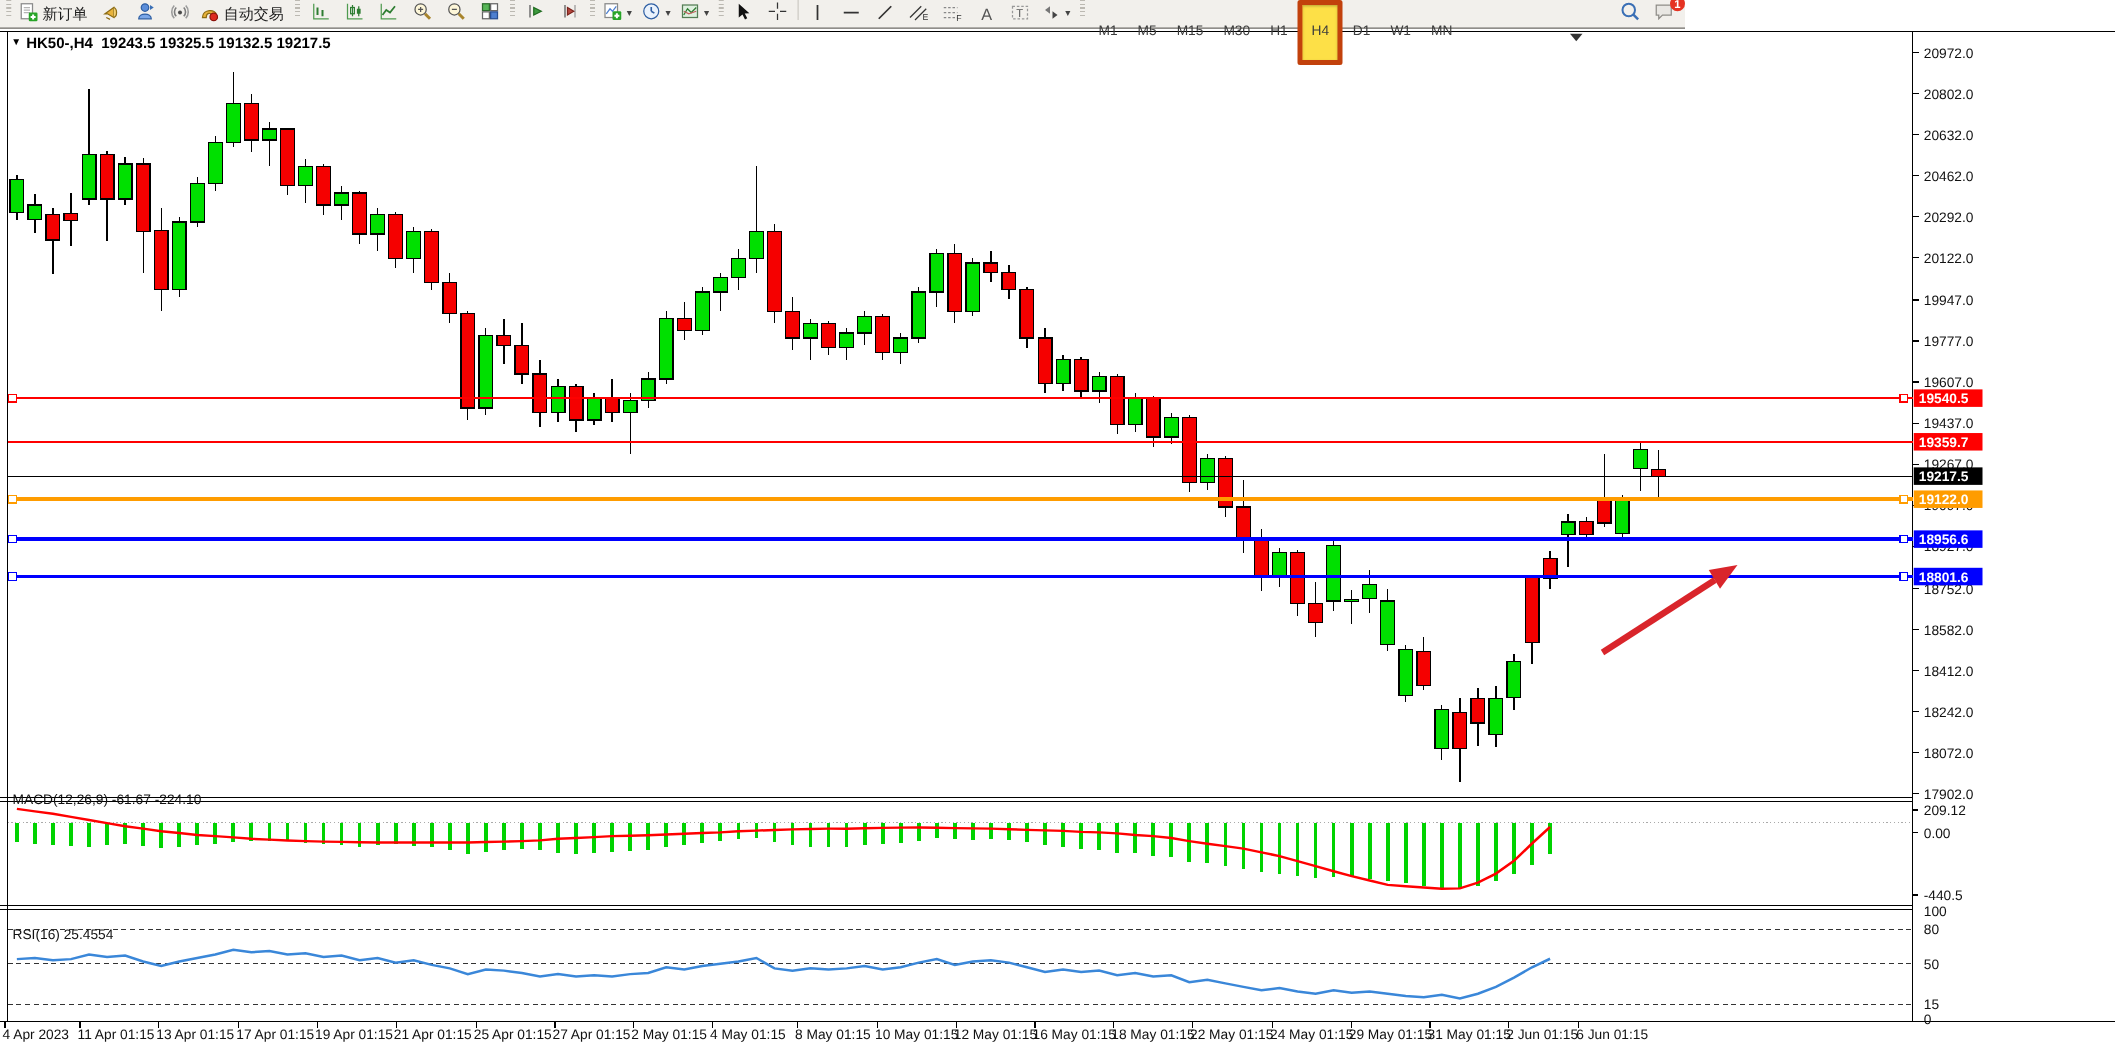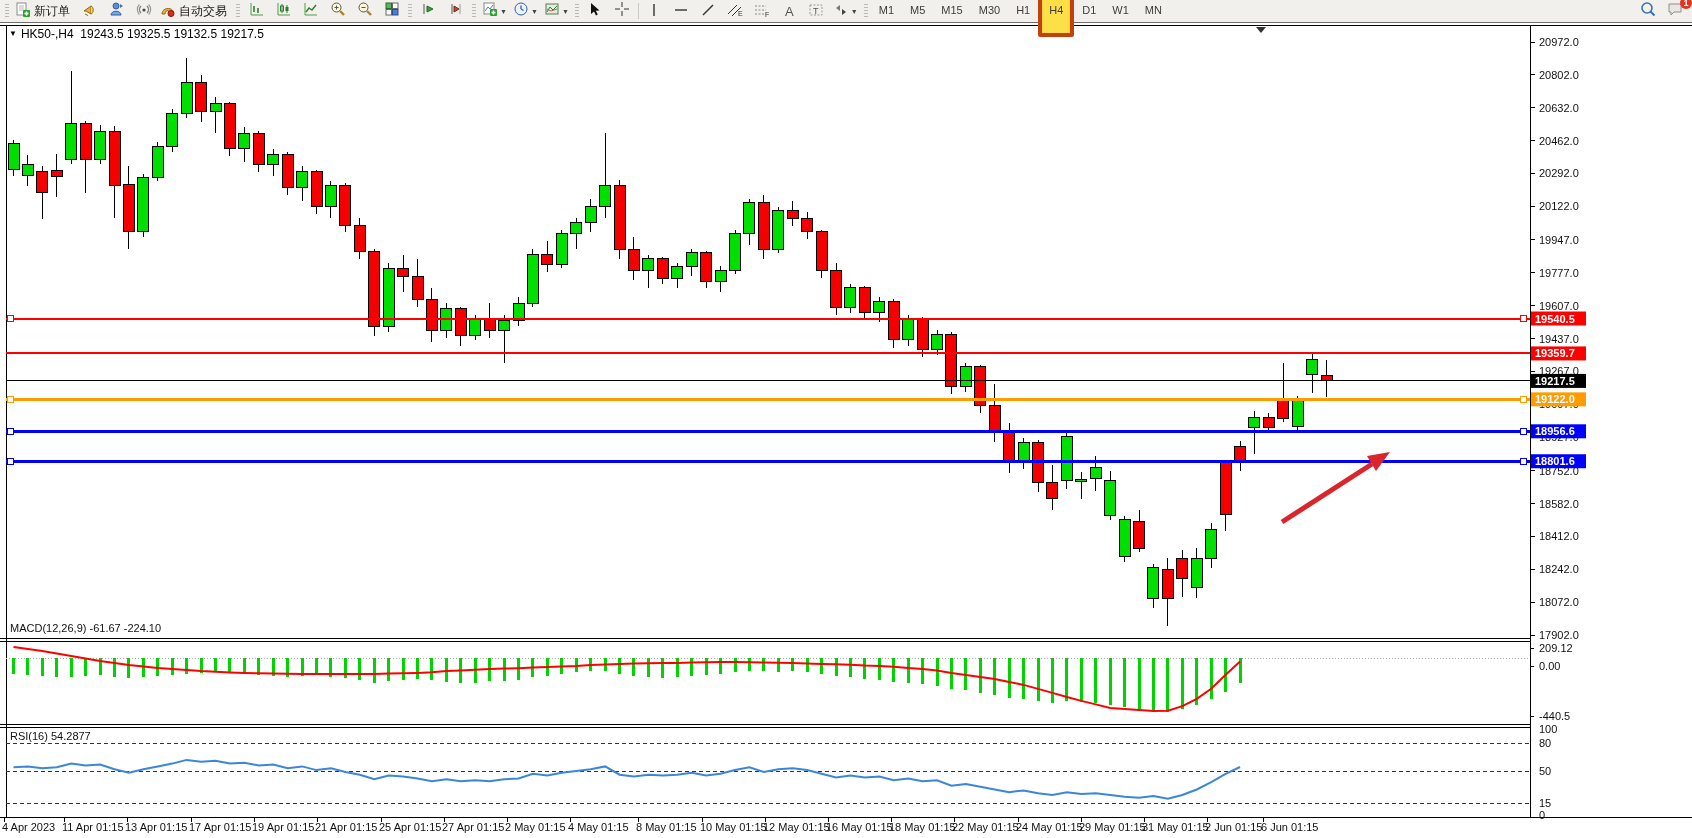--- a/index.html
+++ b/index.html
@@ -1,43 +1,43 @@
 <!DOCTYPE html>
 <html><head>
 <meta charset="utf-8">
 <style>
   html,body{margin:0;padding:0;}
   body{width:1692px;height:838px;overflow:hidden;background:#fff;
        font-family:"Liberation Sans",sans-serif;-webkit-font-smoothing:none;}
   
-  .toolbar{position:absolute;left:0;top:0;width:1692px;height:23px;background:#f2f0ec;
-           border-bottom:1px solid #6f6d68;display:flex;align-items:center;box-sizing:border-box;
+  .toolbar{position:absolute;left:0;top:0;width:1348px;height:23px;background:#f2f0ec;
+           border-bottom:1px solid #6f6d68;display:flex;align-items:flex-start;box-sizing:border-box;
            padding-left:2px;z-index:5;}
   .tb-btn{height:20px;min-width:21px;display:flex;align-items:center;justify-content:center;
           padding:0 2px;border:1px solid transparent;border-radius:2px;cursor:default;}
   .tb-btn.textbtn{padding:0 5px 0 2px;gap:3px;font-size:12px;color:#1a1a1a;}
   .tb-btn .glyph{font-size:12px;color:#333;line-height:1;}
   .tb-caret{font-size:7px;color:#444;margin-left:2px;}
   .tb-grip{width:4px;height:15px;margin:0 3px;
            background:repeating-linear-gradient(to bottom,#bcb9b2 0 1px,transparent 1px 3px);}
   .tb-sep{width:1px;height:16px;background:#cdcac3;margin:0 2px;}
   .tf-group{display:flex;align-items:center;}
   .tf-btn{font-size:11px;color:#3c3c3c;padding:14px 7px;height:16px;line-height:14px;
           border:1px solid transparent;border-radius:2px;}
   .tf-btn.active{border:4px solid #c2410c;background:#fde047;box-shadow:inset 0 1px 2px rgba(0,0,0,.25);}
   .tb-right{margin-left:auto;display:flex;align-items:center;margin-right:4px;}
   .badge{position:absolute;top:-4px;right:-5px;background:#e53222;color:#fff;font-size:9px;
          font-weight:bold;border-radius:7px;min-width:12px;height:12px;line-height:12px;text-align:center;}
   .chatwrap{position:relative;}
   
   .chart-area{position:absolute;left:0;top:23px;width:1692px;height:815px;background:#fff;}
   .overlay{position:absolute;color:#000;white-space:nowrap;}
-  .chart-title{left:9px;top:4px;font-size:12px;font-weight:normal;}
+  .chart-title{left:9px;top:4px;font-size:12px;font-weight:bold;}
   .chart-title .tri{font-size:8px;vertical-align:2px;margin-right:4px;}
-  .ind-label{font-size:11px;color:#111;}
+  .ind-label{font-size:11px;color:#111;margin-top:12px;}
   svg text{font-family:"Liberation Sans",sans-serif;}
 </style>
 </head>
 <body>
 
 <div class="toolbar">
   <div class="tb-grip"></div>
 
   <div class="tb-btn textbtn">
     <span>
@@ -708,15 +708,15 @@
     </svg>
 
   <div class="overlay chart-title">
     <span class="tri">▼</span><span>HK50-,H4</span>&nbsp;&nbsp;<span>19243.5</span>&nbsp;<span>19325.5</span>&nbsp;<span>19132.5</span>&nbsp;<span>19217.5</span>
   </div>
 
   <div class="overlay ind-label" style="left:10px;top:599px;">
     <span>MACD(12,26,9)</span>&nbsp;<span>-61.67</span>&nbsp;<span>-224.10</span>
   </div>
   <div class="overlay ind-label" style="left:10px;top:707px;">
-    <span>RSI(16)</span>&nbsp;<span>54.2877</span>
+    <span>RSI(16)</span>&nbsp;<span>25.4554</span>
   </div>
 </div>
 
 </body></html>

